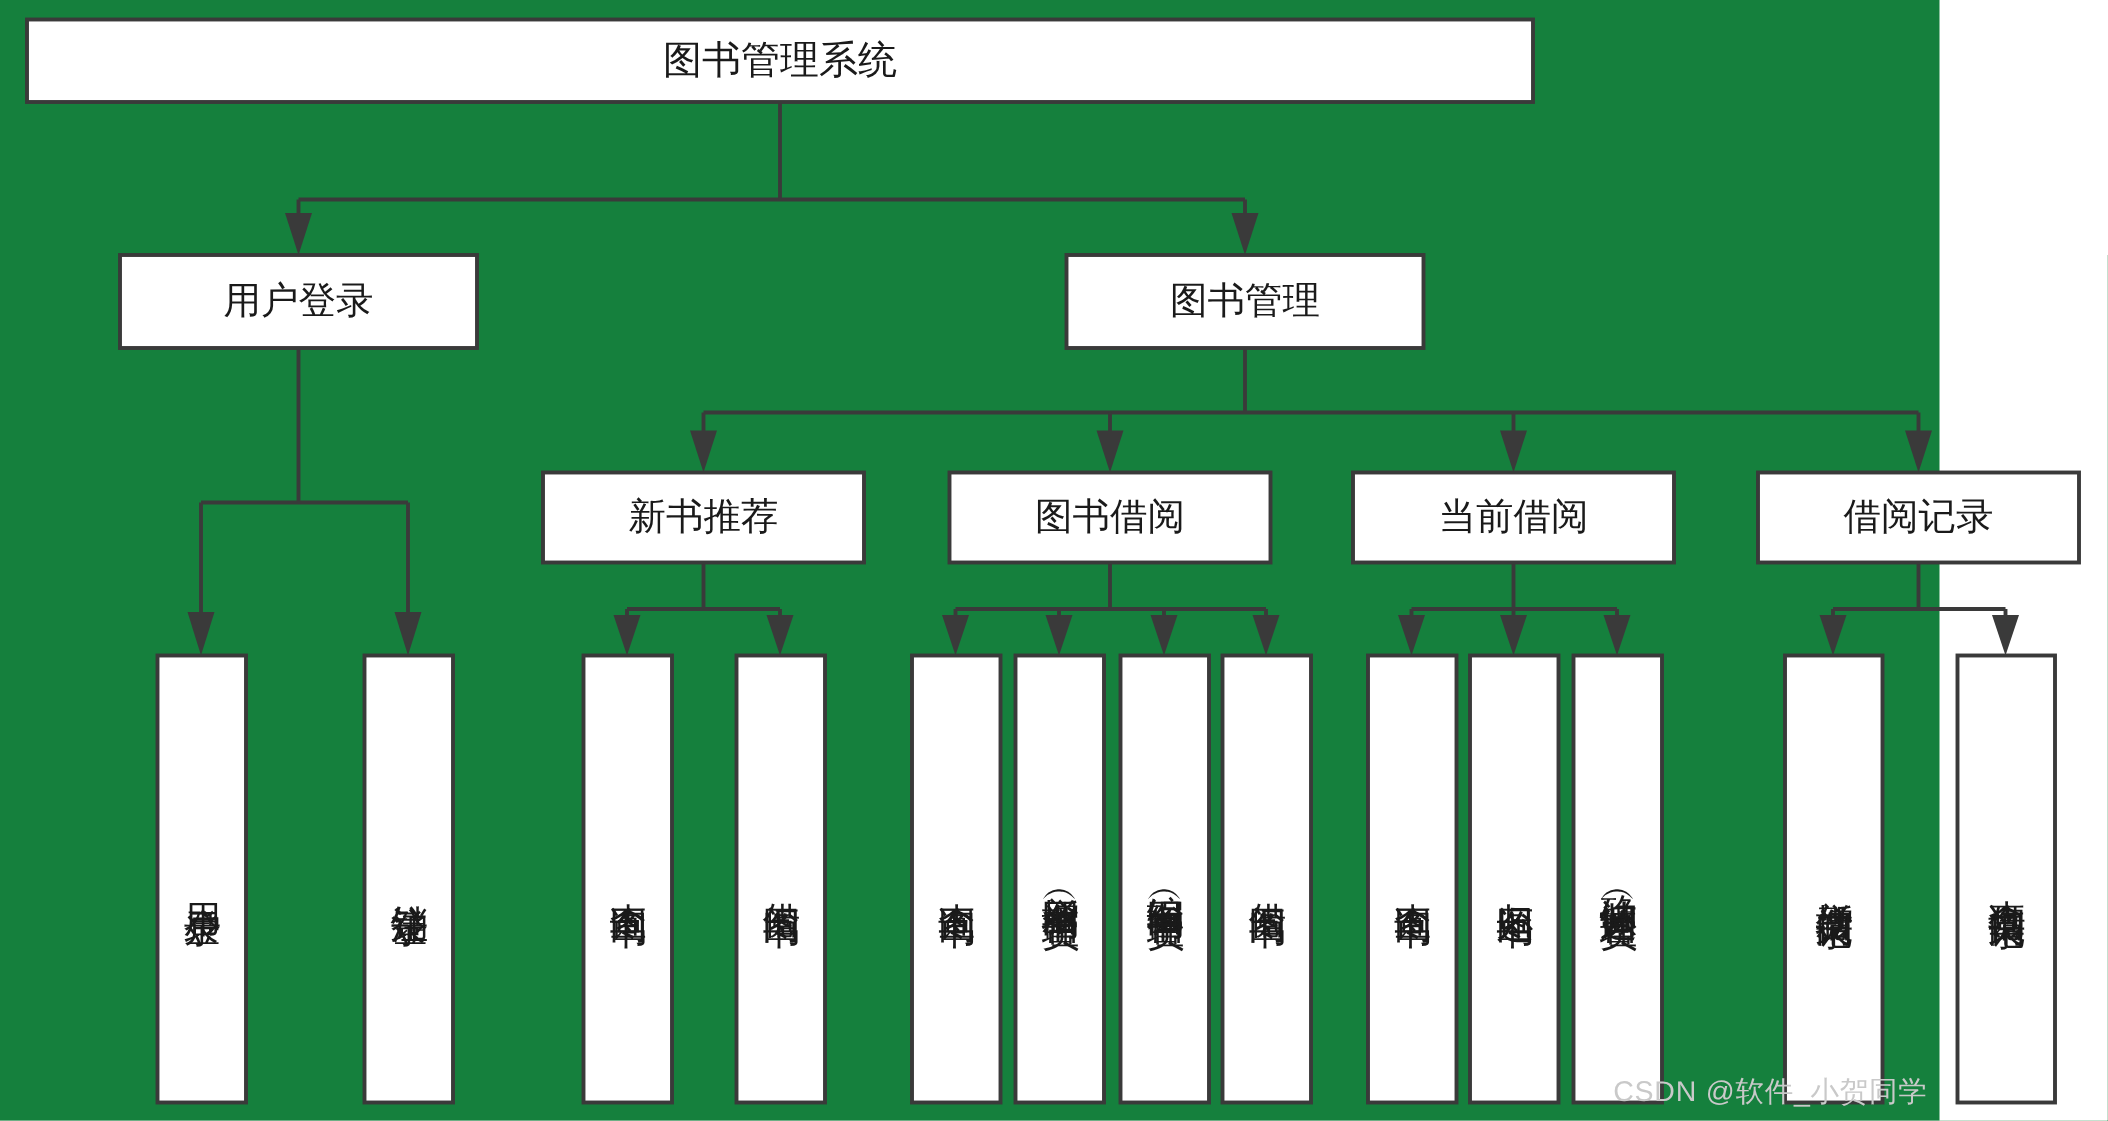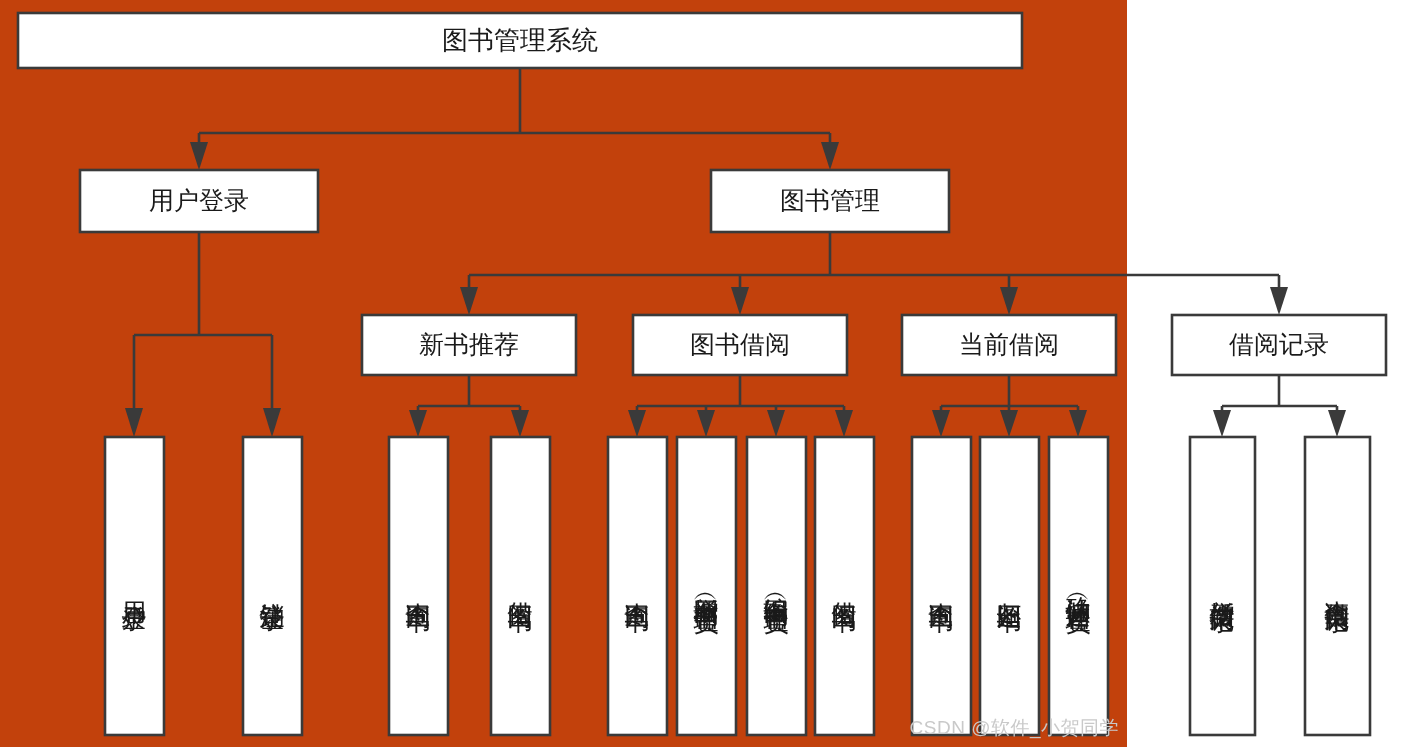--- a/index.html
+++ b/index.html
@@ -9,23 +9,23 @@
     background: #ffffff;
   }
   body {
     width: 1405px;
     height: 747px;
     overflow: hidden;
     font-family: "Liberation Sans", "DejaVu Sans", sans-serif;
   }
   #diagram-root {
     position: relative;
-    width: 1127px;
+    width: 1293px;
     height: 747px;
-    background: #c2410c;
+    background: #15803d;
   }
   svg#flowchart {
     position: absolute;
     left: 0;
     top: 0;
     width: 1405px;
     height: 747px;
     display: block;
   }
   .node-box {

